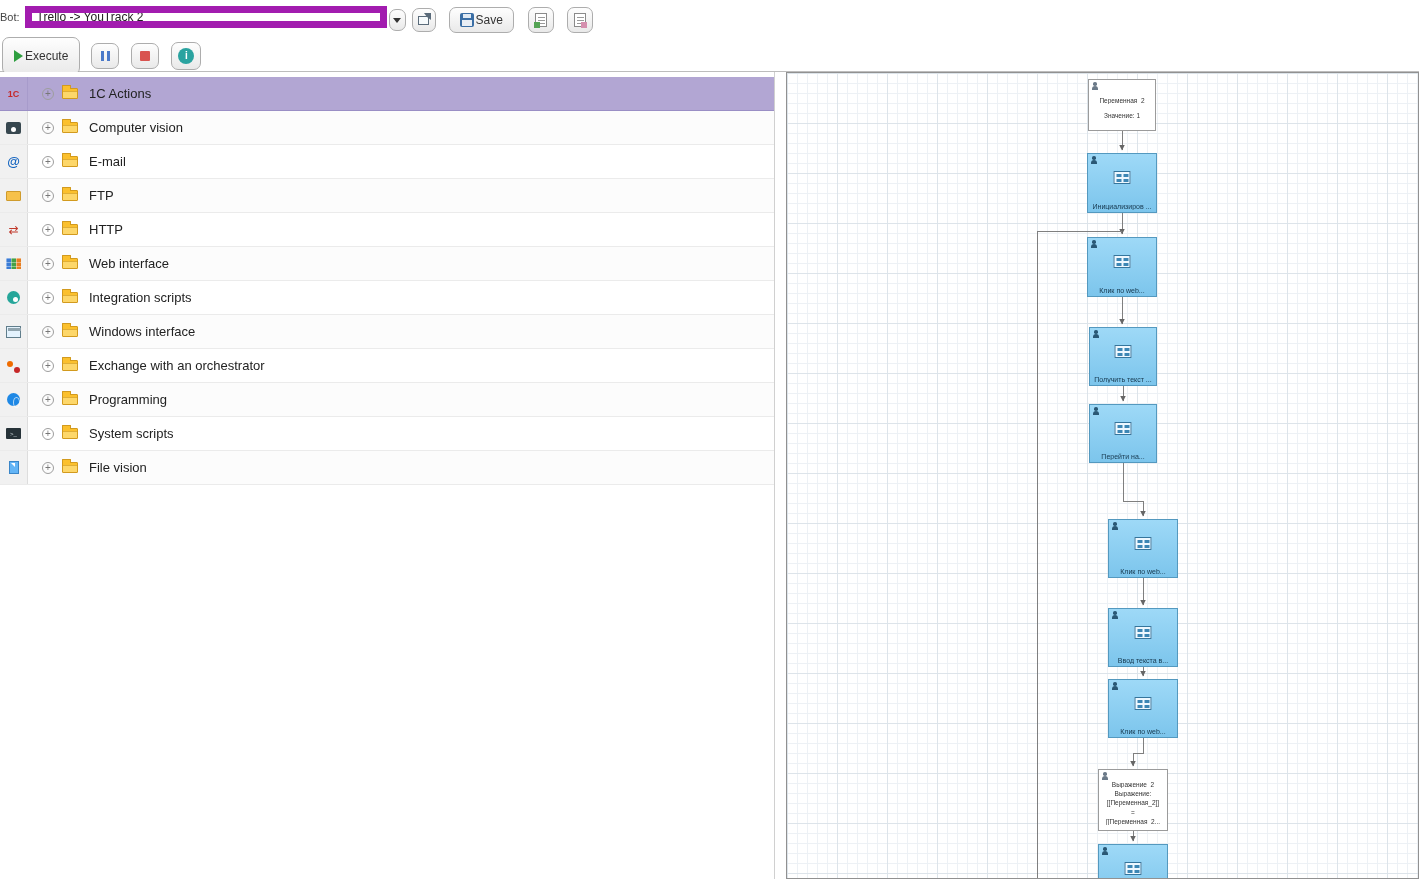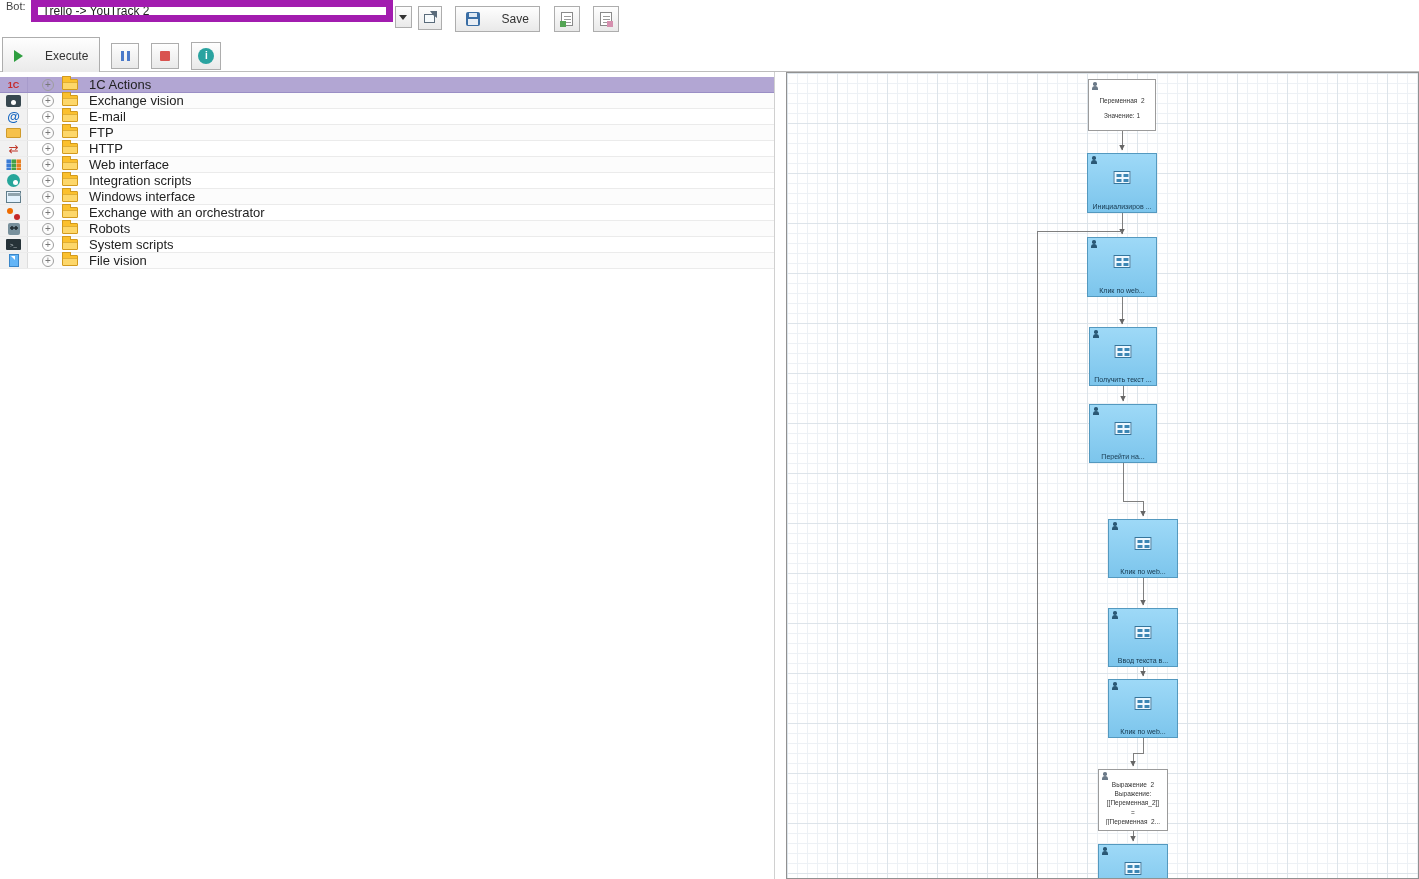--- a/index.html
+++ b/index.html
@@ -1,26 +1,26 @@
 <!DOCTYPE html>
 <html><head>
 <meta charset="utf-8">
 <style>
   * { margin:0; padding:0; box-sizing:border-box; }
   html,body { width:1419px; height:879px; overflow:hidden; background:#fff;
     font-family:"Liberation Sans", sans-serif; }
   .app { position:relative; width:1419px; height:879px; }
 
   
-  .tb1 { height:34px; display:flex; padding-left:6px; }
+  .tb1 { height:34px; display:flex; align-items:center; padding-left:0; }
   .bot-label { font-size:11px; color:#444; margin-right:5px; }
   .bot-input { width:362px; height:22px; border:7px solid #a21caf; font-size:12px;
     padding:1px 5px; font-family:"Liberation Sans",sans-serif; color:#222; }
-  .btn { display:inline-flex; align-items:center; justify-content:center; gap:22px;
-    border:1px solid #adadad; border-radius:0; background:linear-gradient(#fefefe,#e9e9e9);
+  .btn { display:inline-flex; align-items:center; justify-content:center; gap:2px;
+    border:1px solid #adadad; border-radius:7px; background:linear-gradient(#fefefe,#e9e9e9);
     height:24px; cursor:default;margin-top:6px; }
   .dd-btn { width:17px; height:22px; margin-left:2px; }
   .caret { width:0; height:0; border-left:4px solid transparent; border-right:4px solid transparent;
     border-top:5px solid #333; }
   .openwin-btn { width:24px; height:24px; margin-left:6px; }
   .openwin-ico { width:11px; height:9px; border:1px solid #5a6b7a; position:relative; background:#f6fafc; }
   .openwin-ico::after { content:""; position:absolute; right:-3px; top:-4px; width:0; height:0;
     border-left:3px solid transparent; border-bottom:3px solid transparent; border-top:4px solid #5a6b7a;
     border-right:4px solid #5a6b7a; }
   .save-btn { margin-left:13px; height:26px; padding:0 10px; font-size:12px; color:#333; }
@@ -47,21 +47,21 @@
   .info-btn { width:30px; height:28px; margin-left:12px; }
   .info-ico { width:16px; height:16px; border-radius:50%; background:#2aa3a0; color:#fff;
     font-size:10px; font-weight:bold; display:flex; align-items:center; justify-content:center; }
   .tb-sep { height:1px; background:#bdbdbd; }
 
   
   .main { display:flex; height:807px; }
   .tree-panel { width:775px; border-right:1px solid #d0d0d0; padding-top:5px; background:#fff; }
   .splitter { width:11px; background:#fff; }
 
-  .trow { display:flex; align-items:center; height:16px; border-bottom:1px solid #ebebeb; background:#fff; }
+  .trow { display:flex; align-items:center; height:34px; border-bottom:1px solid #ebebeb; background:#fff; }
   .trow:nth-child(even) { background:#fcfcfc; }
   .trow.selected { background:#b2a6d3; border-bottom-color:#9a8ec5; }
   .icell { width:28px; align-self:stretch; display:flex; align-items:center; justify-content:center;
     background:#f1f1f1; border-right:1px solid #dddddd; }
   .trow.selected .icell { background:transparent; border-right-color:#a79bcb; }
   .expander { width:12px; height:12px; margin-left:14px; border:1px solid #9e9e9e; border-radius:50%;
     color:#777; display:flex; align-items:center; justify-content:center; flex:none; }
   .expander::before { content:"+"; font-size:10px; line-height:1; }
   .folder { width:16px; height:11px; margin-left:8px; background:#fbc02d; border:1px solid #d29a1e;
     border-radius:1px; position:relative; flex:none; }
@@ -195,21 +195,21 @@
           <span class="expander"></span>
           <span class="folder"></span>
           <span class="tlabel">1C Actions</span>
         </div>
         <div class="trow">
           <span class="icell">
             <span class="ticon t-vision"></span>
           </span>
           <span class="expander"></span>
           <span class="folder"></span>
-          <span class="tlabel">Exchange vision</span>
+          <span class="tlabel">Computer vision</span>
         </div>
         <div class="trow">
           <span class="icell">
             <span class="ticon t-email"></span>
           </span>
           <span class="expander"></span>
           <span class="folder"></span>
           <span class="tlabel">E-mail</span>
         </div>
         <div class="trow">
@@ -255,25 +255,25 @@
         <div class="trow">
           <span class="icell">
             <span class="ticon t-orchestrator"></span>
           </span>
           <span class="expander"></span>
           <span class="folder"></span>
           <span class="tlabel">Exchange with an orchestrator</span>
         </div>
         <div class="trow">
           <span class="icell">
-            <span class="ticon t-robots"></span>
-          </span>
-          <span class="expander"></span>
-          <span class="folder"></span>
-          <span class="tlabel">Robots</span>
+            <span class="ticon t-programming"></span>
+          </span>
+          <span class="expander"></span>
+          <span class="folder"></span>
+          <span class="tlabel">Programming</span>
         </div>
         <div class="trow">
           <span class="icell">
             <span class="ticon t-scripts"></span>
           </span>
           <span class="expander"></span>
           <span class="folder"></span>
           <span class="tlabel">System scripts</span>
         </div>
         <div class="trow">

